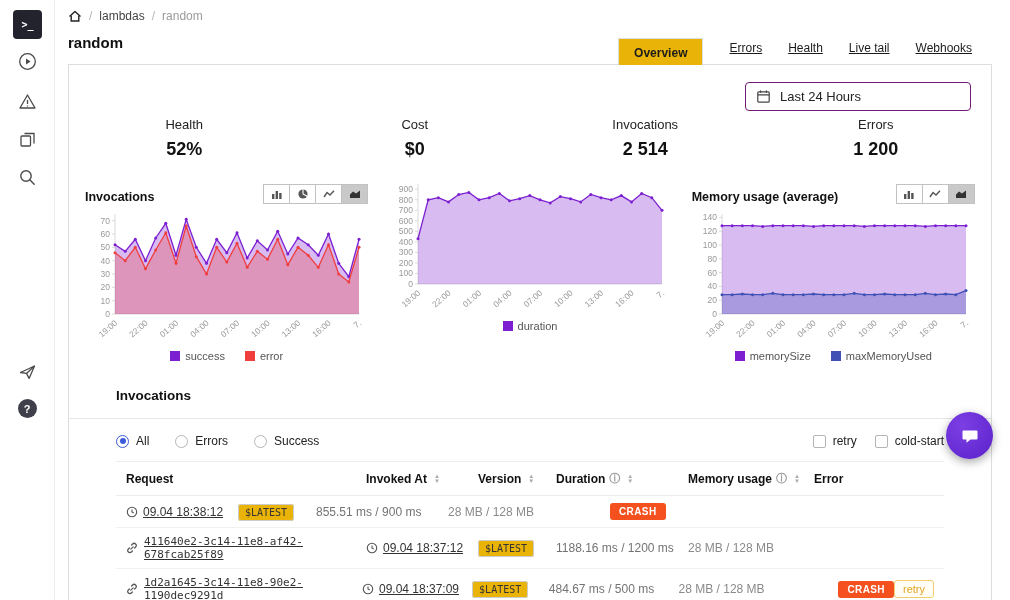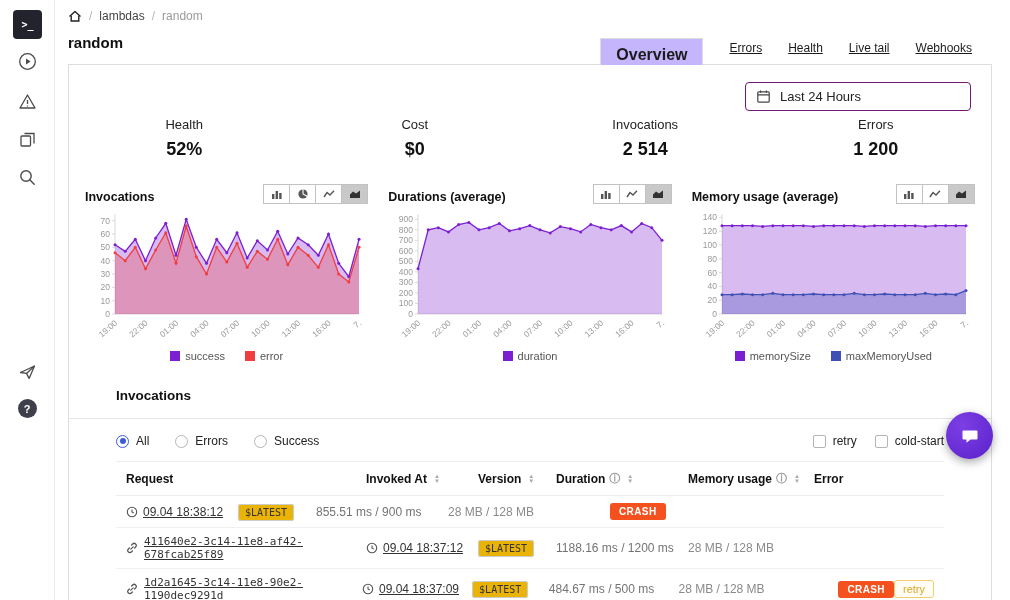--- a/index.html
+++ b/index.html
@@ -16,22 +16,22 @@
   .help-circle { width:19px; height:19px; border-radius:50%; background:#3f3f4c; color:#fff; font-size:11px; font-weight:bold;
                  display:flex; align-items:center; justify-content:center; }
   
   .breadcrumb { position:absolute; left:68px; top:9px; display:flex; align-items:center; gap:7px; font-size:12px; }
   .breadcrumb .sep { color:#b5b5b5; }
   .crumb-link { color:#444; cursor:pointer; }
   .crumb-current { color:#9a9a9a; }
   .page-title { position:absolute; left:68px; top:34px; font-size:15px; font-weight:bold; color:#111; }
   .tabs { position:absolute; top:38px; right:38px; display:flex; align-items:flex-end; gap:26px; z-index:3; }
   .tab { font-size:12px; color:#1b1b1b; text-decoration:underline; padding-bottom:10px; cursor:pointer; }
-  .tab-active { background:#c4b5fd; border:1px solid #ddd; border-bottom:0; height:27px; padding:7px 15px;
-                font-size:16px; font-weight:bold; text-decoration:none; cursor:default; }
+  .tab-active { background:#eab308; border:1px solid #ddd; border-bottom:0; height:27px; padding:7px 15px;
+                font-size:12px; font-weight:bold; text-decoration:none; cursor:default; }
   
   .container { position:absolute; left:68px; top:64px; width:924px; height:640px; border:1px solid #ddd; background:#fff; }
   .datepicker { position:absolute; top:17px; right:20px; width:226px; height:29px; border:1px solid #701a75; border-radius:4px;
                 display:flex; align-items:center; gap:9px; padding:0 10px; font-size:13px; color:#222; cursor:pointer; background:#fff; }
   
   .metrics { display:flex; margin-top:52px; }
   .metric { flex:1; text-align:center; }
   .metric .m-label { font-size:13px; color:#222; }
   .metric .m-value { font-size:18px; font-weight:bold; margin-top:7px; color:#111; }
   
@@ -298,42 +298,20 @@
             <span>success</span>
           </span>
         <span class="legend-item">
             <i class="legend-swatch" style="background: rgb(240, 62, 62);"></i>
             <span>error</span>
           </span>
       </div>
     </div>
 
     <div class="chart">
-      <div class="chart-head">
-        <div class="chart-title">Durations (average)</div>
-        <div class="chart-toolbar">
-          <button class="ct-btn">
-              <svg class="ic" width="12" height="10" viewBox="0 0 12 10">
-                <rect x="1" y="5" width="2.4" height="5" fill="#555"></rect>
-                <rect x="4.6" y="2" width="2.4" height="8" fill="#555"></rect>
-                <rect x="8.2" y="4" width="2.4" height="6" fill="#555"></rect>
-              </svg>
-            </button>
-          <button class="ct-btn">
-              <svg class="ic" width="12" height="10" viewBox="0 0 12 10">
-                <polyline points="1,8 4,3.5 7,6 11,1.8" fill="none" stroke="#555" stroke-width="1.4"></polyline>
-              </svg>
-            </button>
-          <button class="ct-btn active">
-              <svg class="ic" width="12" height="10" viewBox="0 0 12 10">
-                <path d="M1 9V5.5L4 2.5l3 2 4-3V9z" fill="#333"></path>
-              </svg>
-            </button>
-        </div>
-      </div>
       <div class="chart-plot"><svg width="282" height="142">
             <line x1="30" y1="6" x2="30" y2="106" stroke="#d9d9d9"></line>
             <line x1="30" y1="106" x2="274" y2="106" stroke="#d9d9d9"></line>
             <line x1="27" y1="106" x2="30" y2="106" stroke="#d9d9d9"></line>
             <text x="25" y="109" text-anchor="end" font-size="8.5" fill="#999" font-family="Liberation Sans, sans-serif">0</text>
             <line x1="27" y1="95.47368421052632" x2="30" y2="95.47368421052632" stroke="#d9d9d9"></line>
             <text x="25" y="98.47368421052632" text-anchor="end" font-size="8.5" fill="#999" font-family="Liberation Sans, sans-serif">100</text>
             <line x1="27" y1="84.94736842105263" x2="30" y2="84.94736842105263" stroke="#d9d9d9"></line>
             <text x="25" y="87.94736842105263" text-anchor="end" font-size="8.5" fill="#999" font-family="Liberation Sans, sans-serif">200</text>
             <line x1="27" y1="74.42105263157895" x2="30" y2="74.42105263157895" stroke="#d9d9d9"></line>

